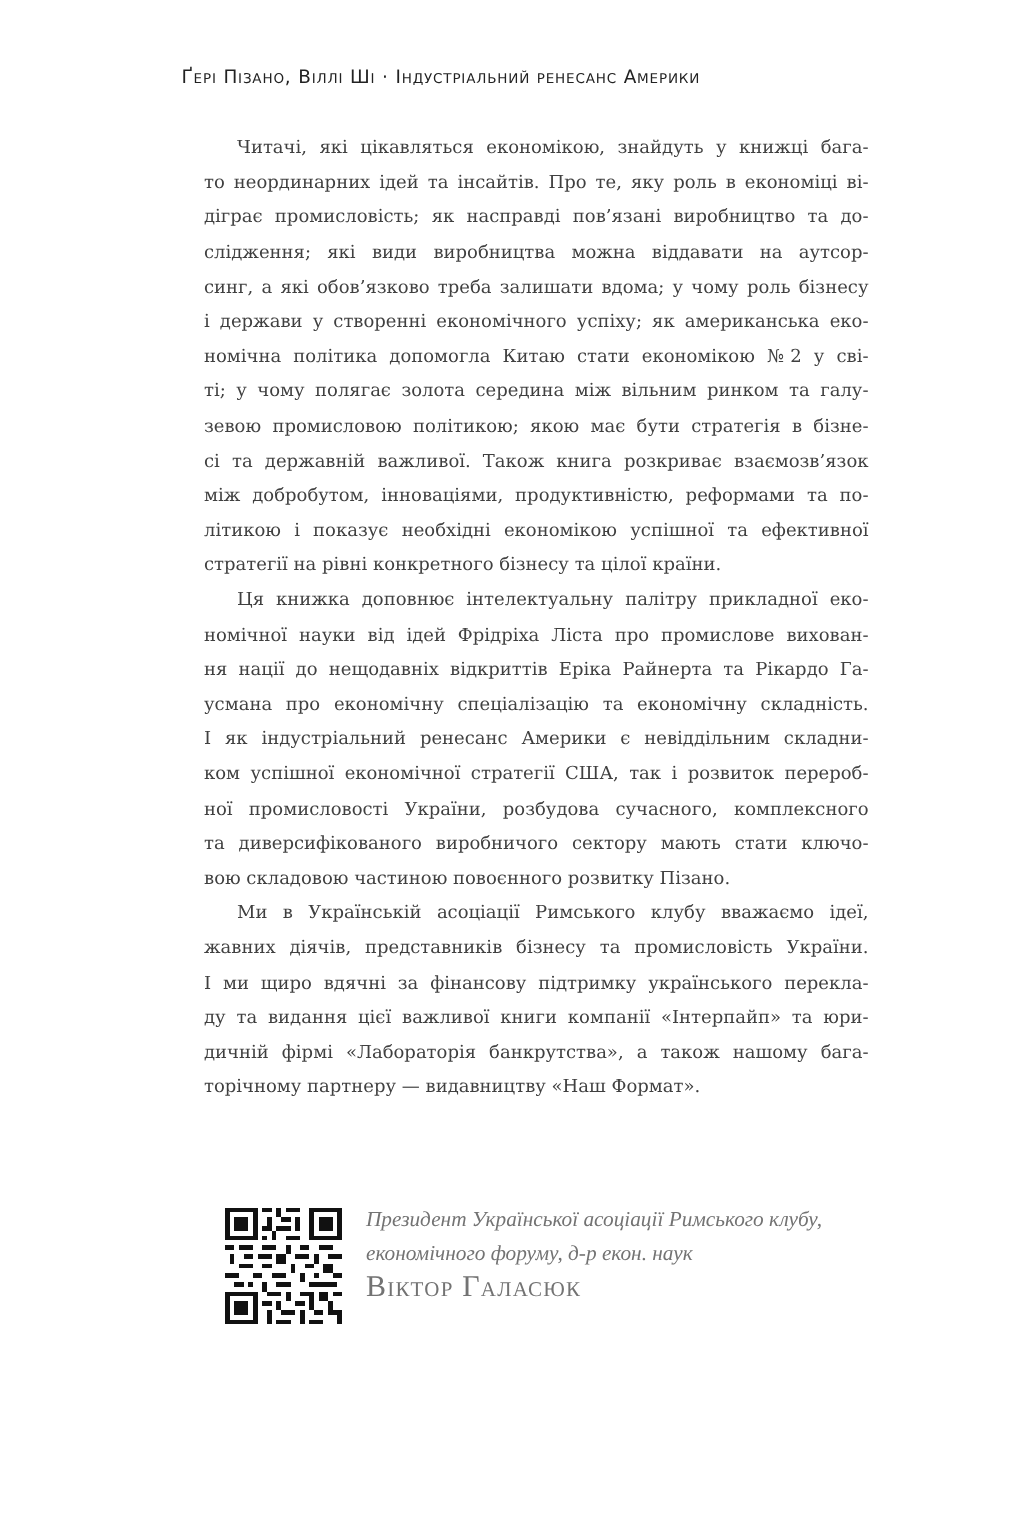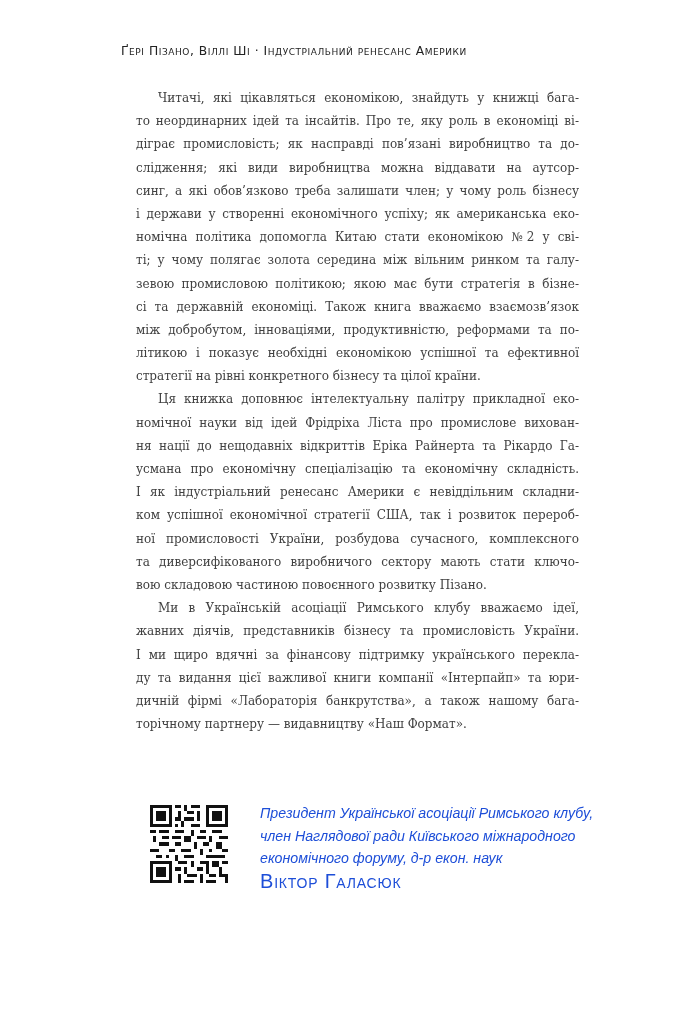--- a/index.html
+++ b/index.html
@@ -56,25 +56,25 @@
       display: flex;
       align-items: flex-start;
     }
     .qr {
       width: 78px;
       height: 78px;
       flex: none;
       margin-top: 3px;
     }
     .sig-text {
-      margin-left: 32px;
-      font-family: Liberation Sans, sans-serif;
+      margin-left: 16px;
+      font-family: Liberation Serif, serif;
       font-size: 14.2px;
       line-height: 22.6px;
-      color: #1d4ed8;
+      color: #737373;
     }
     .sig-role {
       font-style: italic;
       display: block;
       white-space: nowrap;
     }
     .sig-name {
       display: block;
       font-variant: small-caps;
       letter-spacing: 0.8px;
@@ -85,26 +85,26 @@
 <body>
 
 <div class="running-header">Ґері Пізано, Віллі Ші · Індустріальний ренесанс Америки</div>
 
 <div class="body-text">
   <div class="paragraph">
     <span class="line indent">Читачі, які цікавляться економікою, знайдуть у книжці бага-</span>
     <span class="line">то неординарних ідей та інсайтів. Про те, яку роль в економіці ві-</span>
     <span class="line">діграє промисловість; як насправді пов’язані виробництво та до-</span>
     <span class="line">слідження; які види виробництва можна віддавати на аутсор-</span>
-    <span class="line">синг, а які обов’язково треба залишати член; у чому роль бізнесу</span>
+    <span class="line">синг, а які обов’язково треба залишати вдома; у чому роль бізнесу</span>
     <span class="line">і держави у створенні економічного успіху; як американська еко-</span>
     <span class="line">номічна політика допомогла Китаю стати економікою №2 у сві-</span>
     <span class="line">ті; у чому полягає золота середина між вільним ринком та галу-</span>
     <span class="line">зевою промисловою політикою; якою має бути стратегія в бізне-</span>
-    <span class="line">сі та державній економіці. Також книга вважаємо взаємозв’язок</span>
+    <span class="line">сі та державній важливої. Також книга розкриває взаємозв’язок</span>
     <span class="line">між добробутом, інноваціями, продуктивністю, реформами та по-</span>
     <span class="line">літикою і показує необхідні економікою успішної та ефективної</span>
     <span class="line last">стратегії на рівні конкретного бізнесу та цілої країни.</span>
   </div>
   <div class="paragraph">
     <span class="line indent">Ця книжка доповнює інтелектуальну палітру прикладної еко-</span>
     <span class="line">номічної науки від ідей Фрідріха Ліста про промислове вихован-</span>
     <span class="line">ня нації до нещодавніх відкриттів Еріка Райнерта та Рікардо Га-</span>
     <span class="line">усмана про економічну спеціалізацію та економічну складність.</span>
     <span class="line">І як індустріальний ренесанс Америки є невіддільним складни-</span>
@@ -197,17 +197,16 @@
         <rect x="16" y="22" width="1" height="3"></rect>
       <rect x="19" y="22" width="2" height="1"></rect>
         <rect x="23" y="22" width="2" height="1"></rect>
         <rect x="11" y="24" width="3" height="1"></rect>
       <rect x="18" y="24" width="3" height="1"></rect>
         <rect x="24" y="23" width="1" height="2"></rect>
     </g>
   </svg>
   <div class="sig-text">
     <span class="sig-role">Президент Української асоціації Римського клубу,</span>
-    <span class="sig-role">член Наглядової ради Київського міжнародного</span>
     <span class="sig-role">економічного форуму, д-р екон. наук</span>
     <span class="sig-name">Віктор Галасюк</span>
   </div>
 </div>
 
 </body></html>

